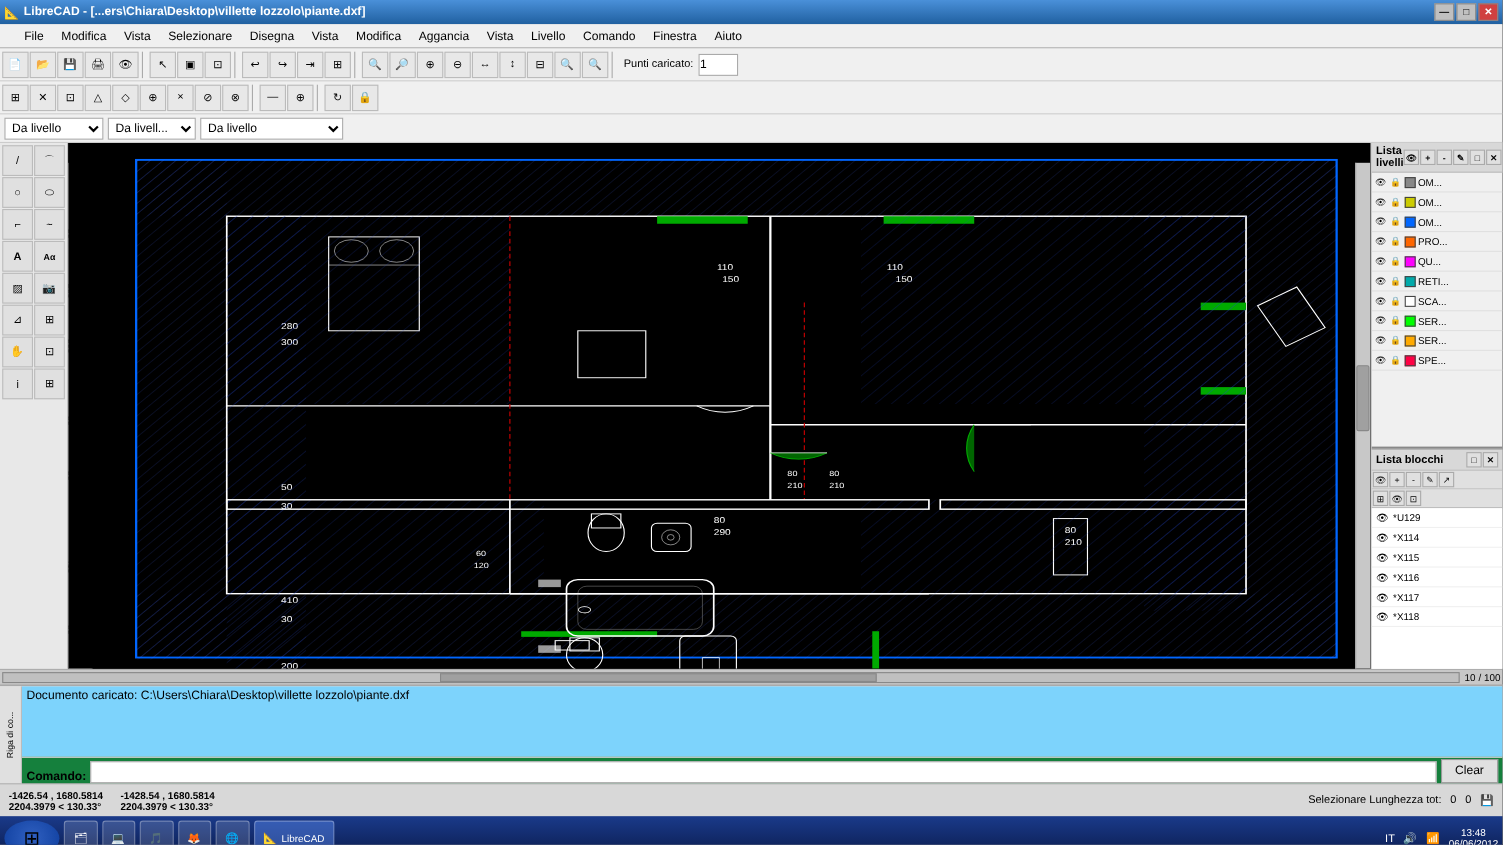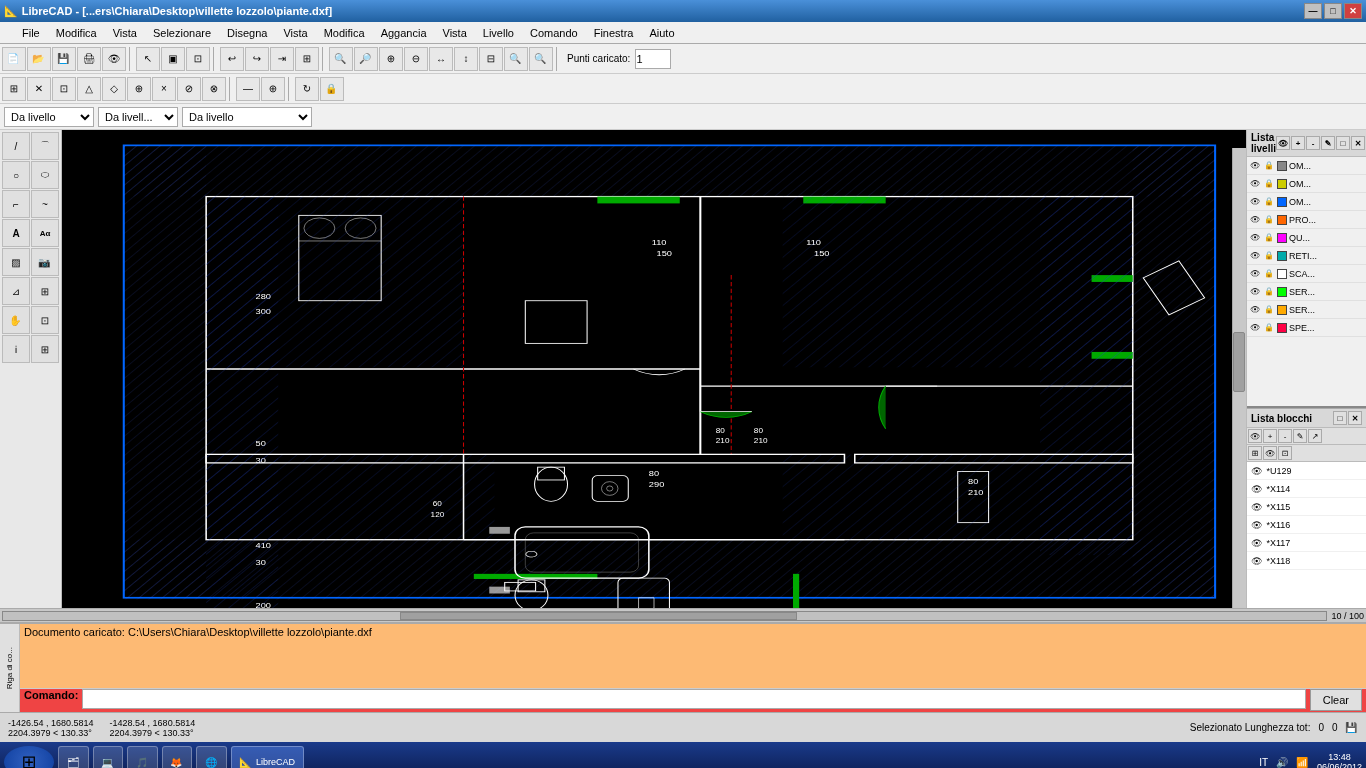--- a/index.html
+++ b/index.html
@@ -226,27 +226,27 @@
       background: #f8f8f8;
       border-top: 2px solid #aaa;
       display: flex;
       flex-direction: column;
     }
     #command-log {
       flex: 1;
       overflow-y: auto;
       padding: 2px 4px;
       font-size: 11px;
-      background: #fdba74;
+      background: #7dd3fc;
     }
     #command-line-area {
       display: flex;
-      align-items: flex-start;
+      align-items: flex-end;
       height: 24px;
-      background: #ef4444;
+      background: #15803d;
       border-top: 1px solid #ccc;
       padding: 0 4px;
       gap: 4px;
     }
     #command-label { font-size: 11px; font-weight: bold; }
     #command-input {
       flex: 1;
       height: 18px;
       border: 1px solid #aaa;
       background: white;
@@ -266,21 +266,21 @@
     #statusbar {
       height: 30px;
       background: #d8d8d8;
       border-top: 1px solid #aaa;
       display: flex;
       align-items: center;
       font-size: 10px;
       gap: 16px;
       padding: 0 8px;
     }
-    .status-coord { display: flex; flex-direction: column; font-size: 9px; }
+    .status-coord { display: flex; flex-direction: column; font-size: 9px; font-weight: bold; }
 
     
     #taskbar {
       height: 40px;
       background: linear-gradient(to bottom, #1a3a8a, #0a1a4a);
       display: flex;
       align-items: center;
       padding: 0 4px;
       gap: 4px;
     }
@@ -815,21 +815,21 @@
 <div id="statusbar">
   <div class="status-coord">
     <span>-1426.54 , 1680.5814</span>
     <span>2204.3979 &lt; 130.33°</span>
   </div>
   <div class="status-coord">
     <span>-1428.54 , 1680.5814</span>
     <span>2204.3979 &lt; 130.33°</span>
   </div>
   <div style="margin-left:auto; display:flex; align-items:center; gap:8px;">
-    <span>Selezionato Lunghezza tot:</span>
+    <span>Selezionare Lunghezza tot:</span>
     <span>0</span>
     <span>0</span>
     <span>💾</span>
   </div>
 </div>
 
 <div id="taskbar">
   <div class="taskbar-start">⊞</div>
   <div class="taskbar-btn">
     <span>🗂</span>

